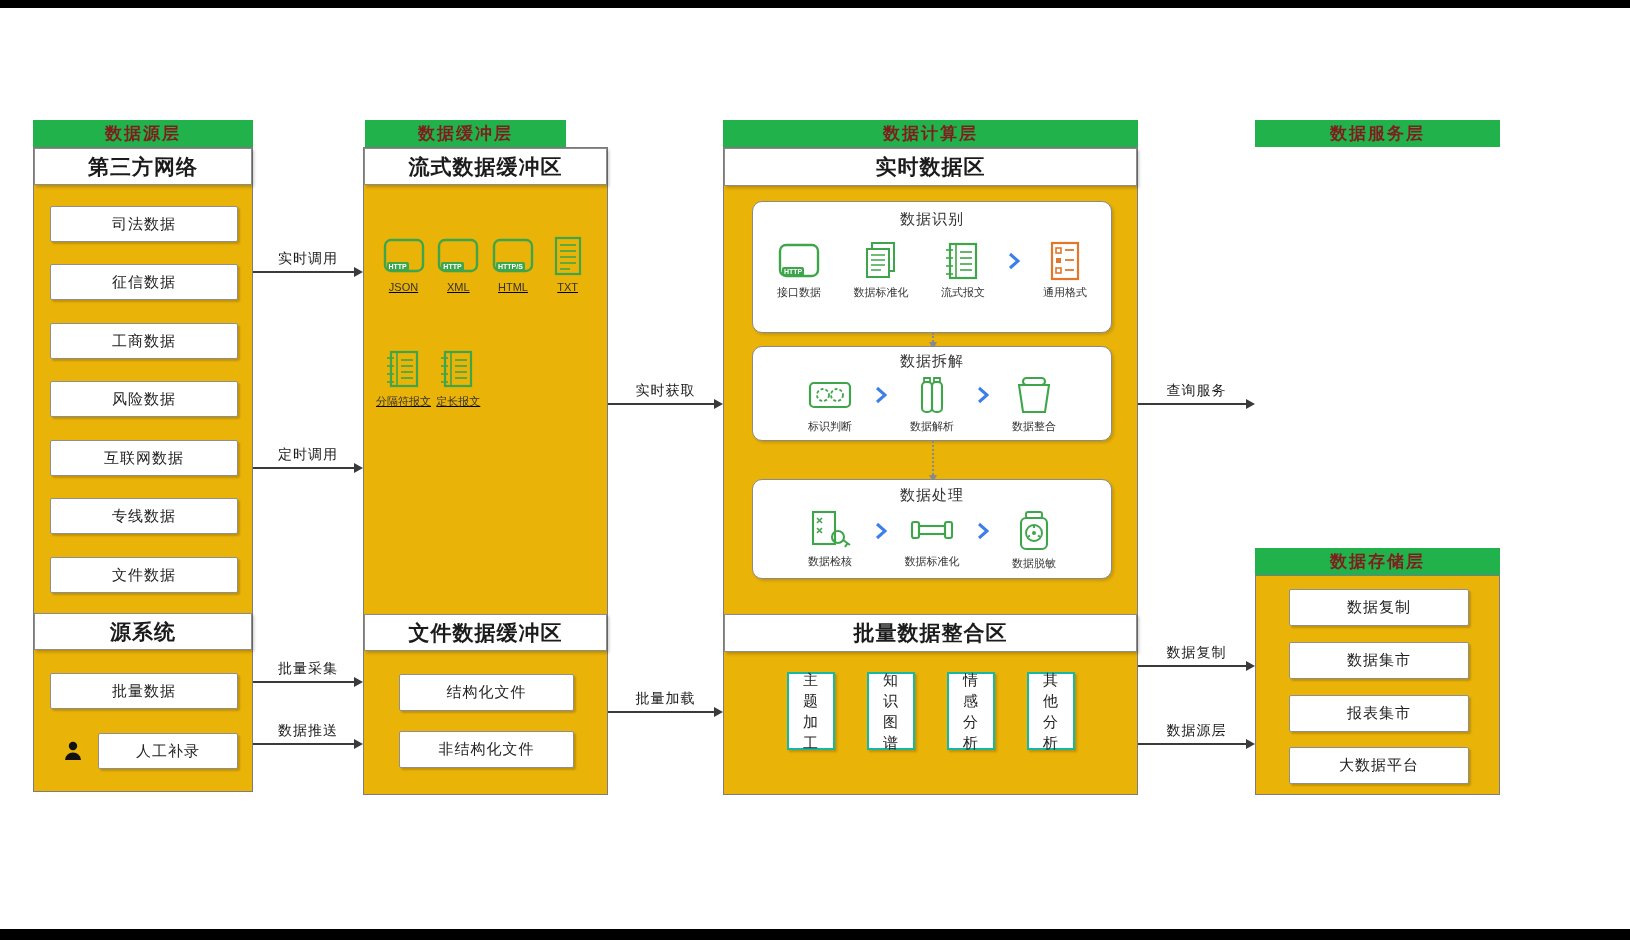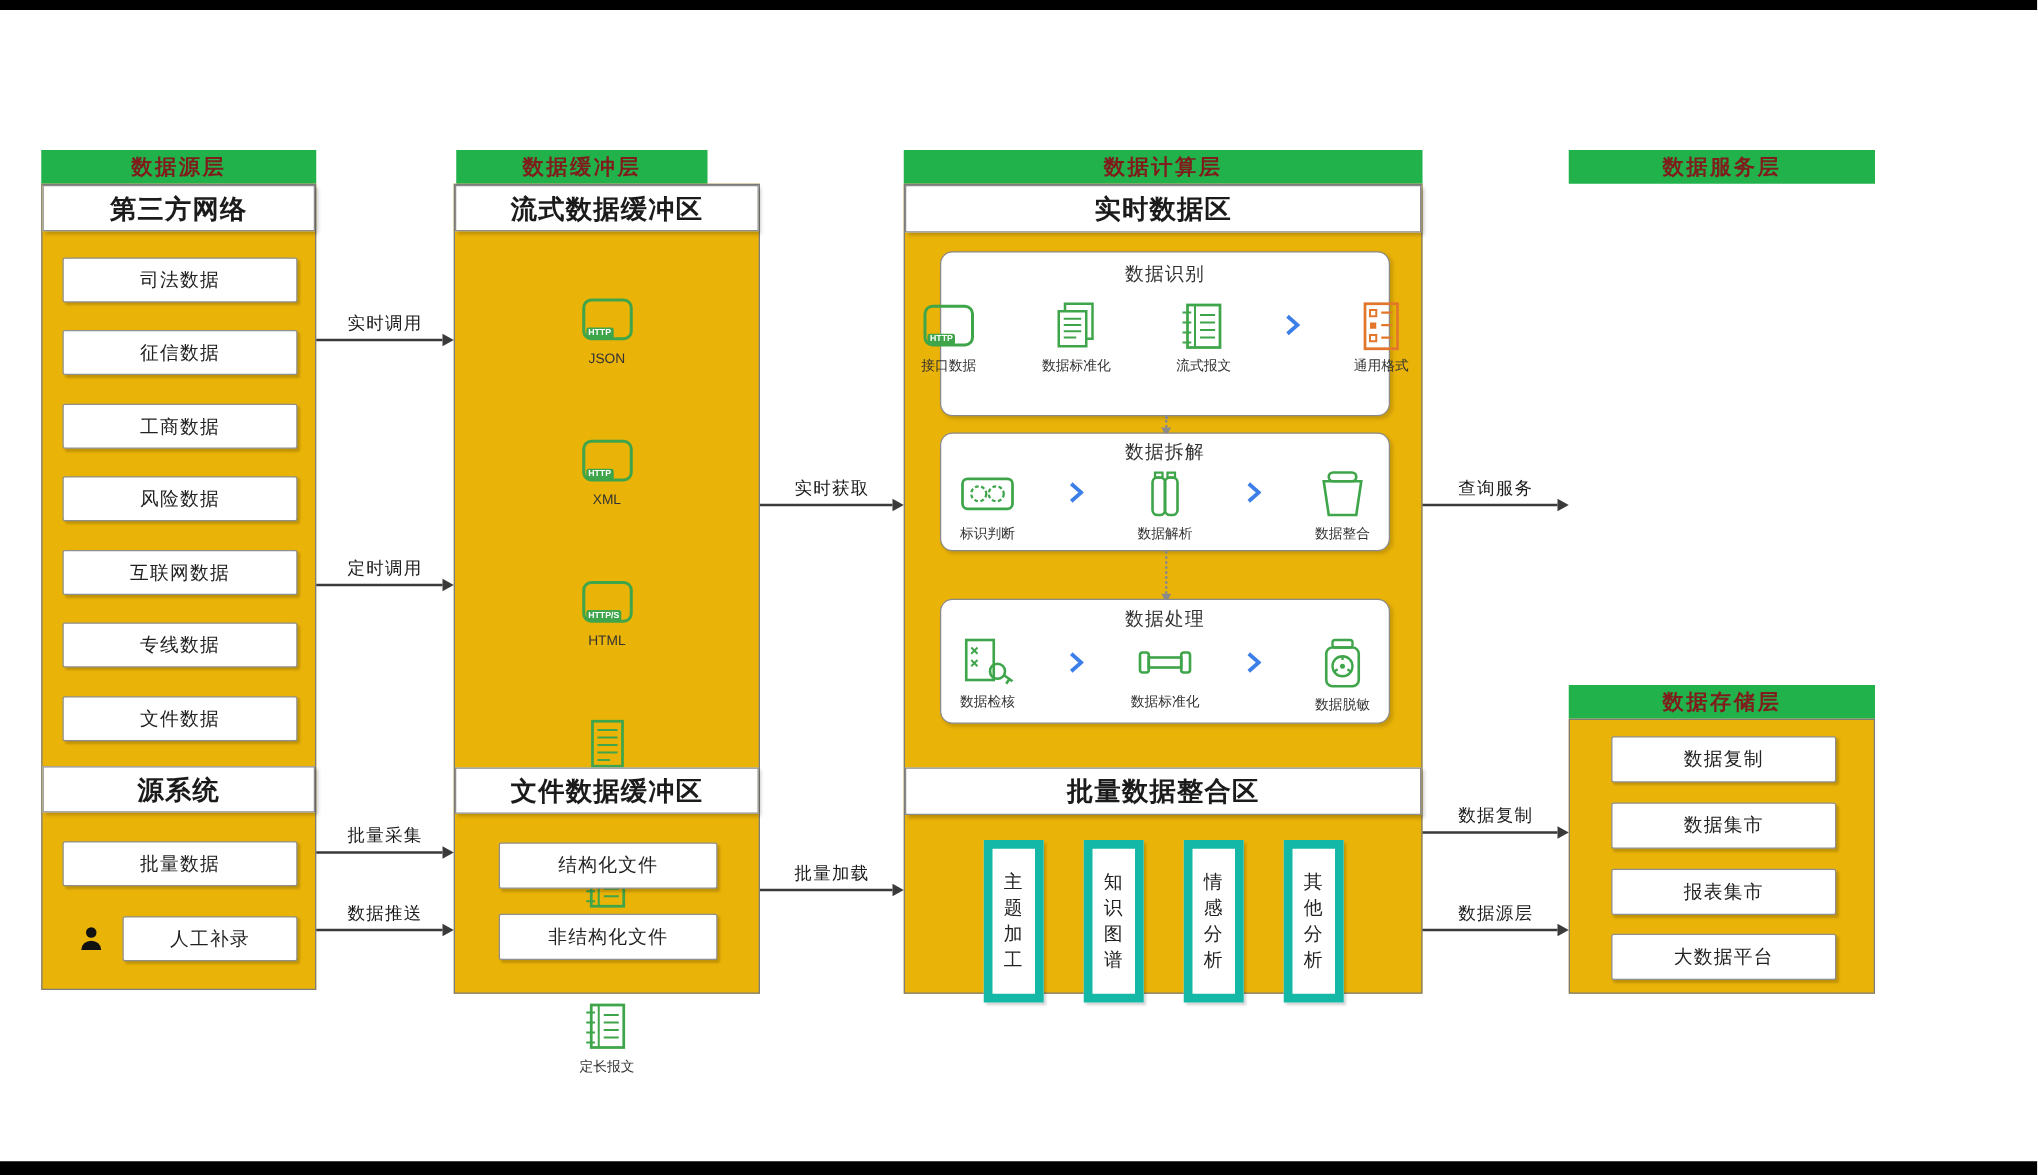--- a/index.html
+++ b/index.html
@@ -19,38 +19,38 @@
     font-weight:bold; font-size:21px; color:#1b1b1b; letter-spacing:1px; z-index:2; }
 
   .item-box { position:absolute; height:36px; background:#fff; border:1px solid #8f8f8f;
     border-radius:2px; box-shadow:2px 2px 2px rgba(0,0,0,.18);
     display:flex; align-items:center; justify-content:center;
     font-size:15px; color:#222; letter-spacing:1px; }
 
   .stage-box { position:absolute; background:#fff; border:1px solid #8a8a8a; border-radius:10px;
     box-shadow:2px 2px 3px rgba(0,0,0,.15); display:flex; flex-direction:column; align-items:center; }
   .stage-title { margin-top:8px; font-size:15px; color:#333; letter-spacing:1px; }
-  .stage-row { display:flex; align-items:flex-start; justify-content:center; gap:28px; margin-top:12px; }
+  .stage-row { display:flex; align-items:flex-start; justify-content:center; gap:8px; margin-top:12px; }
   .step { display:flex; flex-direction:column; align-items:center; width:74px; }
   .step-lbl { font-size:11px; color:#333; margin-top:4px; white-space:nowrap; }
   .chev { align-self:center; margin-bottom:16px; }
 
   .ic { position:relative; display:inline-flex; align-items:center; justify-content:center; }
   .http-badge { position:absolute; left:6px; bottom:5px; background:#3FA54A; color:#fff;
     font-size:7px; font-weight:bold; line-height:9px; padding:0 2px; border-radius:2px; }
   .http-badge:empty { display:none; }
 
   .fmt-grid { position:absolute; left:12px; right:12px; top:88px;
-    display:grid; grid-template-columns:1fr; grid-auto-rows:113px; justify-items:center; }
+    display:grid; grid-template-columns:1fr 1fr 1fr 1fr; grid-auto-rows:113px; justify-items:center;text-decoration:underline; }
   .fmt { display:flex; flex-direction:column; align-items:center; }
   .fmt-lbl { font-size:11px; color:#333; margin-top:5px; white-space:nowrap; }
 
   .batch-row { position:absolute; left:0; right:0; top:524px; display:flex;
     justify-content:center; gap:32px; }
-  .vbox { width:48px; height:130px; background:#fff; border:7px solid #14b8a6;
+  .vbox { width:48px; height:78px; background:#fff; border:2px solid #14b8a6;
     box-shadow:2px 2px 2px rgba(0,0,0,.18); display:flex; align-items:center; justify-content:center; }
   .vbox span { display:block; width:17px; font-size:15px; line-height:1.4; color:#222;
     word-break:break-all; text-align:center; }
 
   .flow { position:absolute; display:flex; flex-direction:column; }
   .flow-lbl { text-align:center; font-size:14px; color:#1a1a1a; margin-bottom:3px; white-space:nowrap; letter-spacing:1px; }
   .flow-ln { position:relative; height:0; border-top:2px solid #3a3a3a; margin-right:9px; }
   .flow-ln::after { content:""; position:absolute; right:-9px; top:-6px; width:0; height:0;
     border-left:9px solid #3a3a3a; border-top:5px solid transparent; border-bottom:5px solid transparent; }
 

